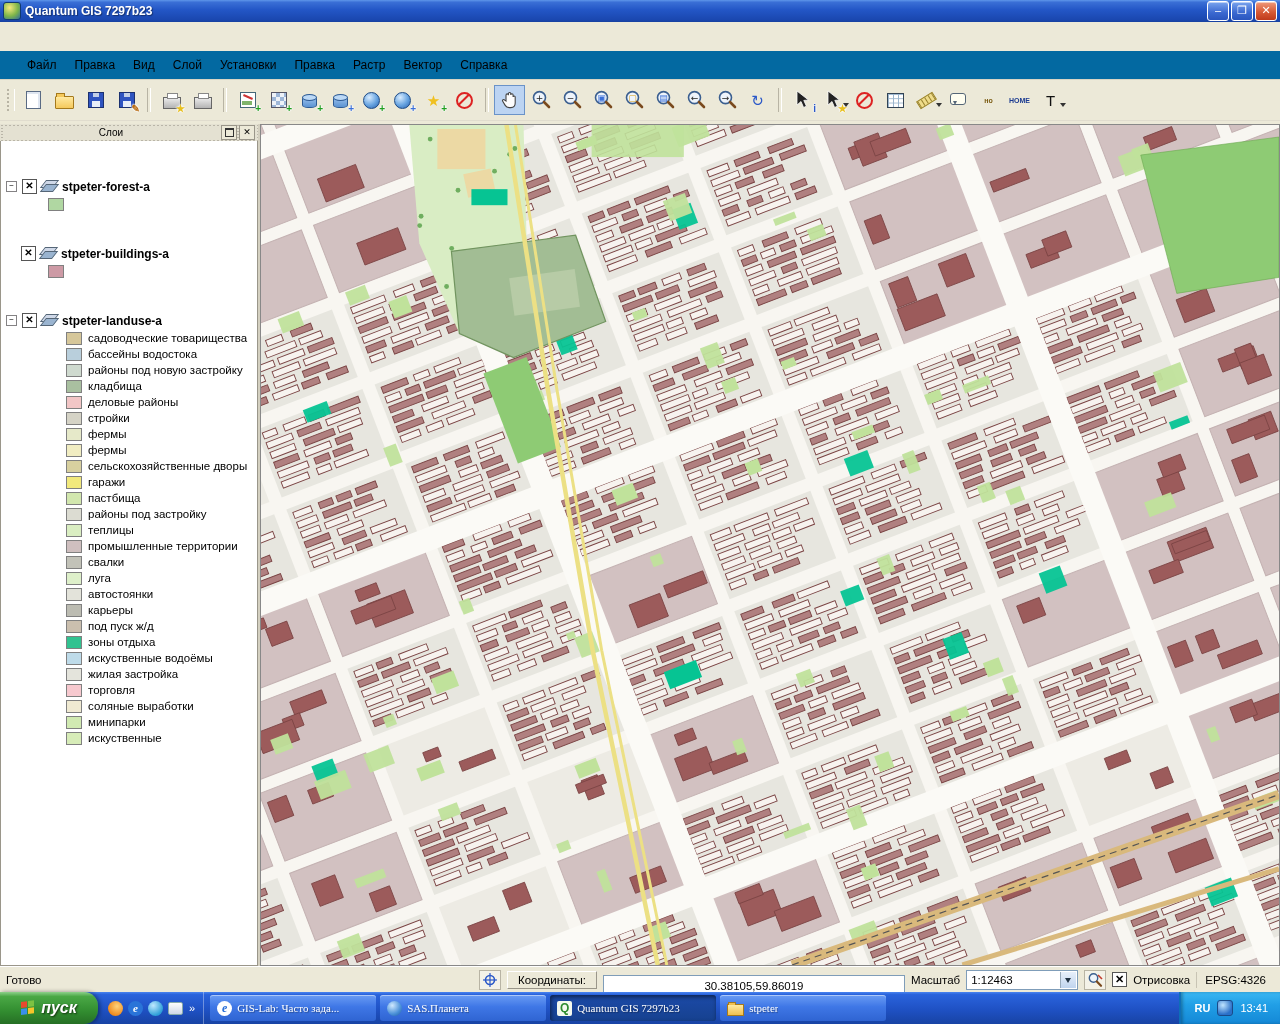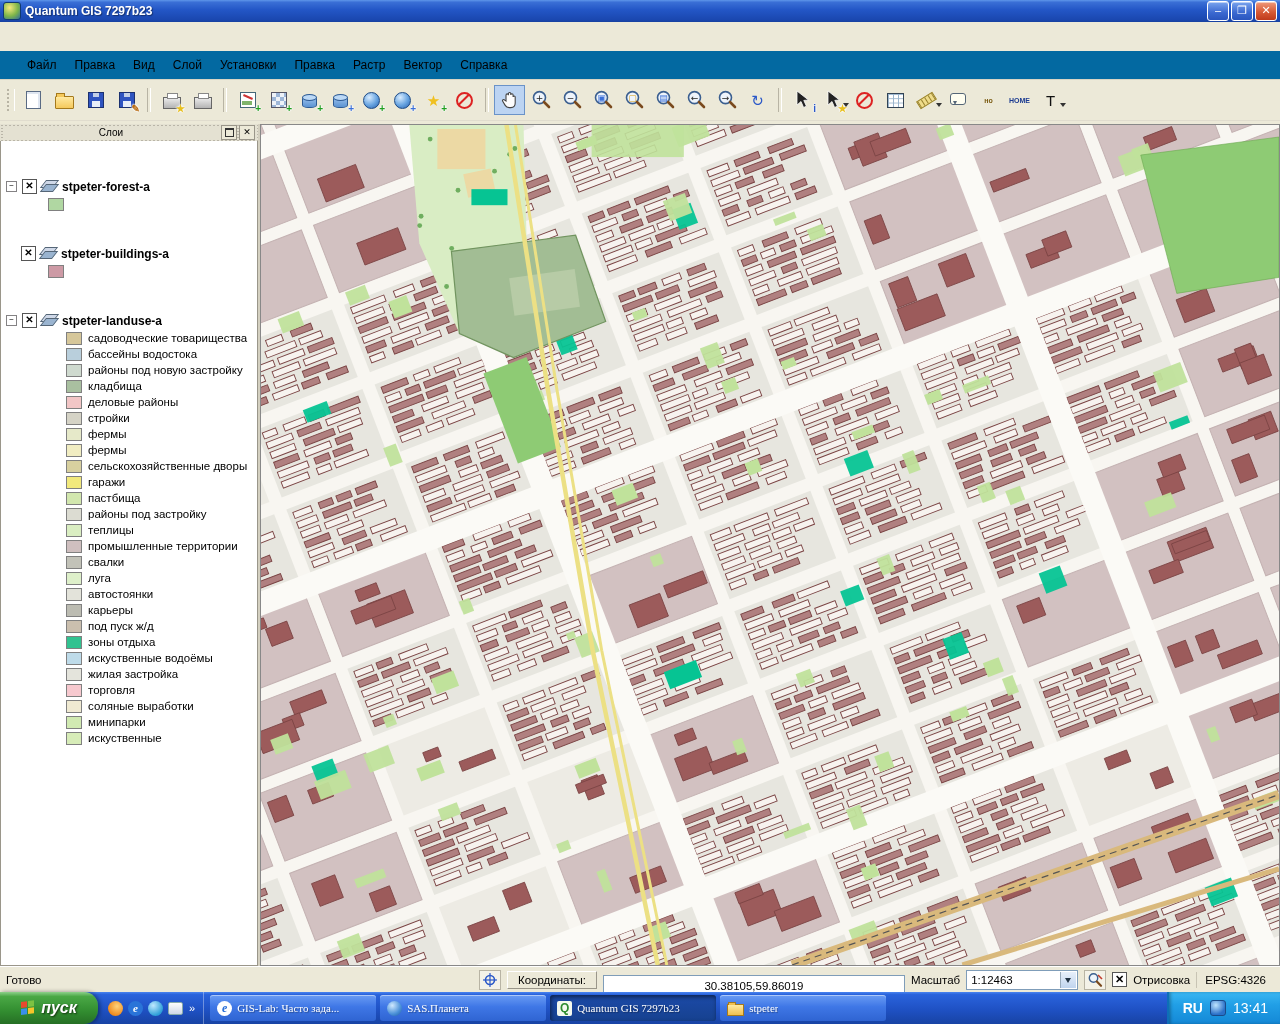--- a/index.html
+++ b/index.html
@@ -130,21 +130,21 @@
   .task{flex:0 1 152px;min-width:0;border-radius:3px;display:flex;align-items:center;gap:5px;padding:0 7px;font-size:11px;
     background:linear-gradient(180deg,#6a9cf4 0%,#3f77e6 45%,#2f64d2 100%);box-shadow:inset 0 1px 0 rgba(255,255,255,.45);}
   .task-title{white-space:nowrap;overflow:hidden;text-overflow:ellipsis;text-shadow:1px 1px 1px rgba(0,0,0,.35);font-family:Liberation Serif, serif;}
   .task.active{background:linear-gradient(180deg,#1c4aa8,#16418f);box-shadow:inset 1px 2px 4px rgba(0,0,0,.55);}
   .ti{width:15px;height:15px;flex:none;}
   .ti-ie{border-radius:50%;background:#fff;color:#2a6fd8;font:bold italic 12px/14px "Liberation Serif",serif;text-align:center;}
   .ti-globe{border-radius:50%;background:radial-gradient(circle at 35% 30%,#cfe8ff,#4a90d8 60%,#1c5a9e);}
   .ti-qgis{background:#f4f9ee;border-radius:2px;color:#2e8b2e;font:bold 12px/15px "Liberation Sans",sans-serif;text-align:center;}
   .ti-folder{background:linear-gradient(#ffe9a0,#f0c050);border:1px solid #a5791c;height:10px;margin-top:3px;position:relative;}
   .ti-folder::before{content:"";position:absolute;top:-3px;left:0;width:6px;height:2px;background:#f0c050;border:1px solid #a5791c;border-bottom:none;}
-  .tray{flex:none;display:flex;align-items:center;gap:7px;padding:0 12px 0 14px;font-size:14px;
+  .tray{flex:none;display:flex;align-items:center;gap:7px;padding:0 12px 0 14px;font-size:11px;
     background:linear-gradient(180deg,#39b7f3 0%,#219fe6 40%,#1488d6 100%);border-left:2px solid #0d6fb8;box-shadow:inset 2px 0 3px rgba(0,0,0,.25);}
   .tray-lang{font-weight:bold;}
   .tray-ico{width:14px;height:14px;border-radius:3px;background:radial-gradient(circle at 35% 30%,#bfe4ff,#2a70c8 70%);border:1px solid #1a4a88;}
 </style>
 </head>
 <body>
 
 <div class="screen">
 
   <div class="titlebar">

